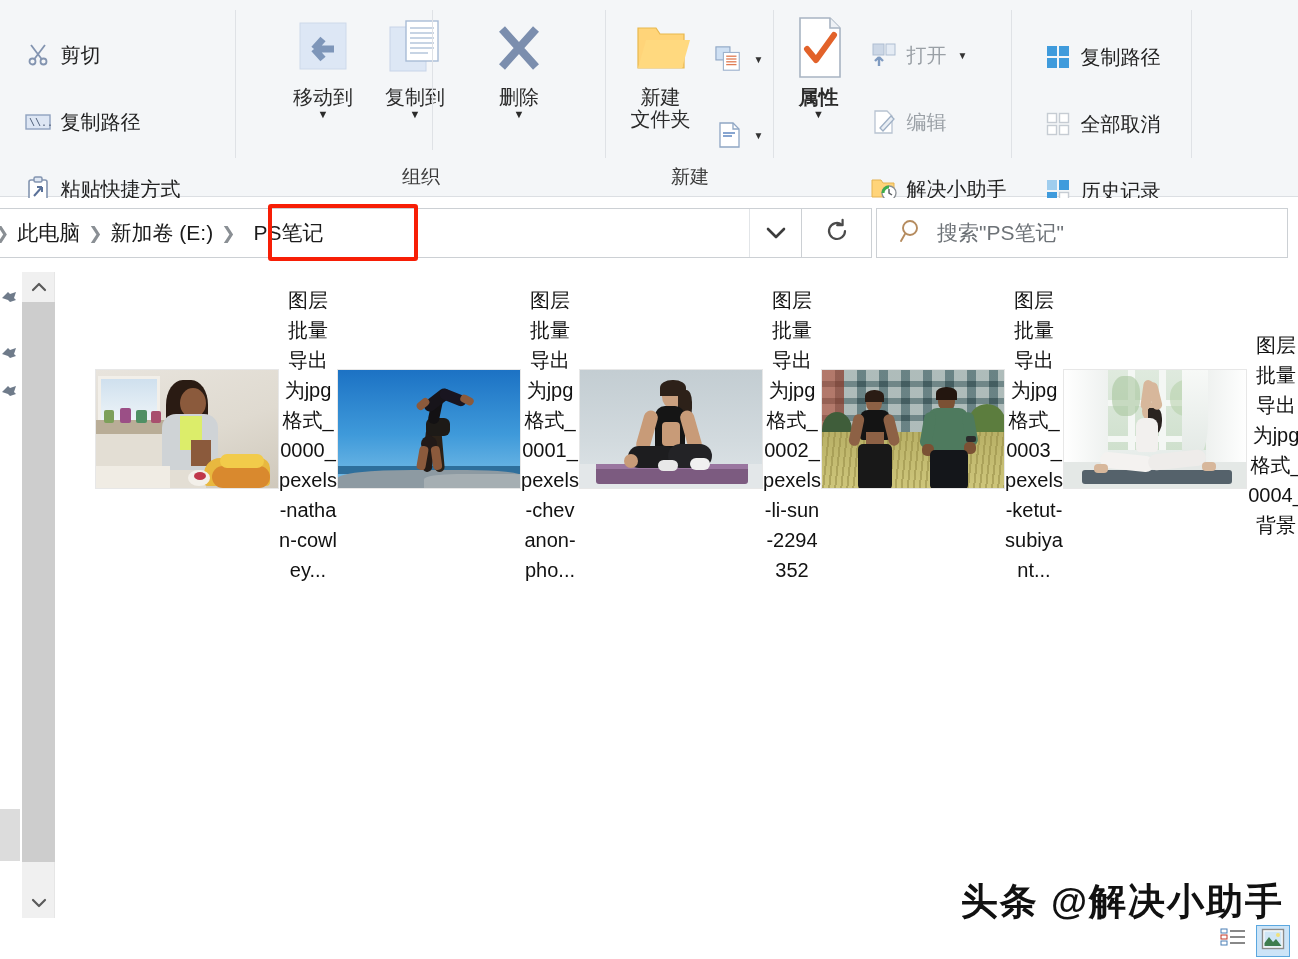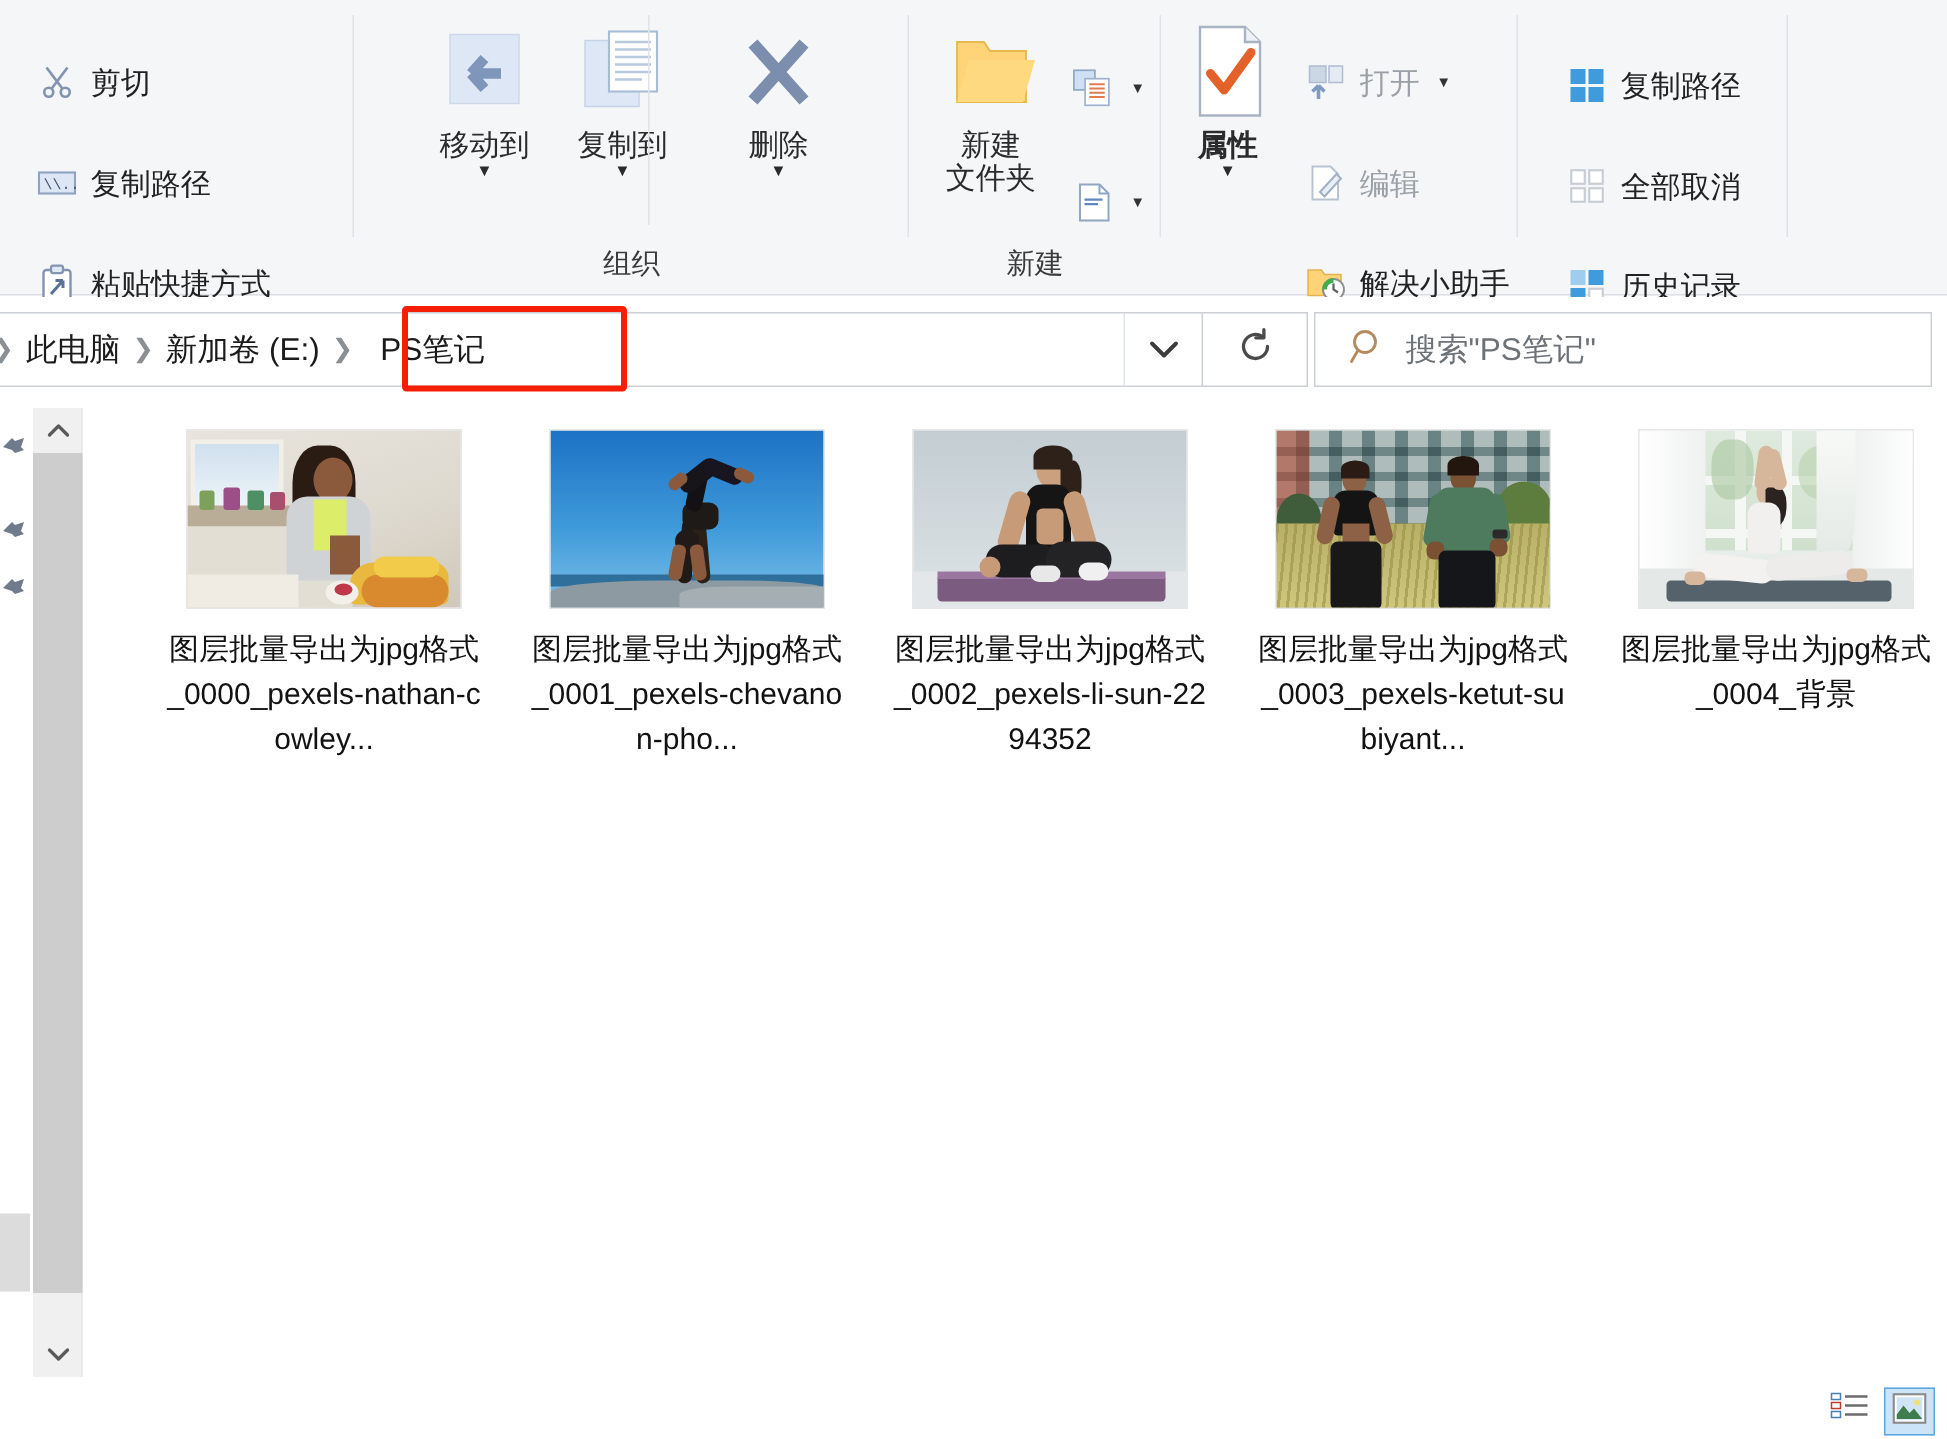--- a/index.html
+++ b/index.html
@@ -112,21 +112,21 @@
     position: absolute; left: 0; top: 30px; width: 33px; height: 560px; background: #cdcdcd;
   }
   .listpane {
     position: absolute; left: 56px; top: 269px; width: 1242px; height: 690px;
     background: #ffffff;
   }
   .grid {
     position: absolute; left: 39px; top: 16px;
     display: flex; gap: 0px;
   }
-  .tile { width: 242px; display: flex; flex-direction: column; align-items: center; }
+  .tile { width: 242px; display: flex; flex-direction: row; align-items: center; }
   .thumbwrap {
     width: 186px; height: 121px; display: flex; align-items: center; justify-content: center;
     margin-bottom: 12px;
   }
   .thumb {
     width: 184px; height: 120px; border: 1px solid #e7e7e7; background: #e9eaec;
     position: relative; overflow: hidden;
   }
   .tile-label {
     font-size: 20px; line-height: 30px; color: #121212; text-align: center;
@@ -604,20 +604,21 @@
               <div class="lay" style="left:138px; top:92px; width:14px; height:9px; background:#d7b79b; border-radius:4px;"></div>
             </div>
           </div>
         </div>
         <div class="tile-label">图层批量导出为jpg格式_0004_背景</div>
       </div>
 
     </div>
   </div>
 
+  <div class="watermark">头条 @解决小助手</div>
 
   <div class="viewbtns">
     <div class="viewbtn">
       <span>
         <svg width="26" height="24" viewBox="0 0 26 24">
           <rect x="1" y="2" width="6" height="4" fill="#fff" stroke="#4a7fb5" stroke-width="1"></rect>
           <rect x="1" y="8" width="6" height="4" fill="#fff" stroke="#c0392b" stroke-width="1"></rect>
           <rect x="1" y="14" width="6" height="4" fill="#fff" stroke="#4a7fb5" stroke-width="1"></rect>
           <line x1="10" y1="4" x2="25" y2="4" stroke="#6b6b6b" stroke-width="1.6"></line>
           <line x1="10" y1="10" x2="25" y2="10" stroke="#6b6b6b" stroke-width="1.6"></line>

